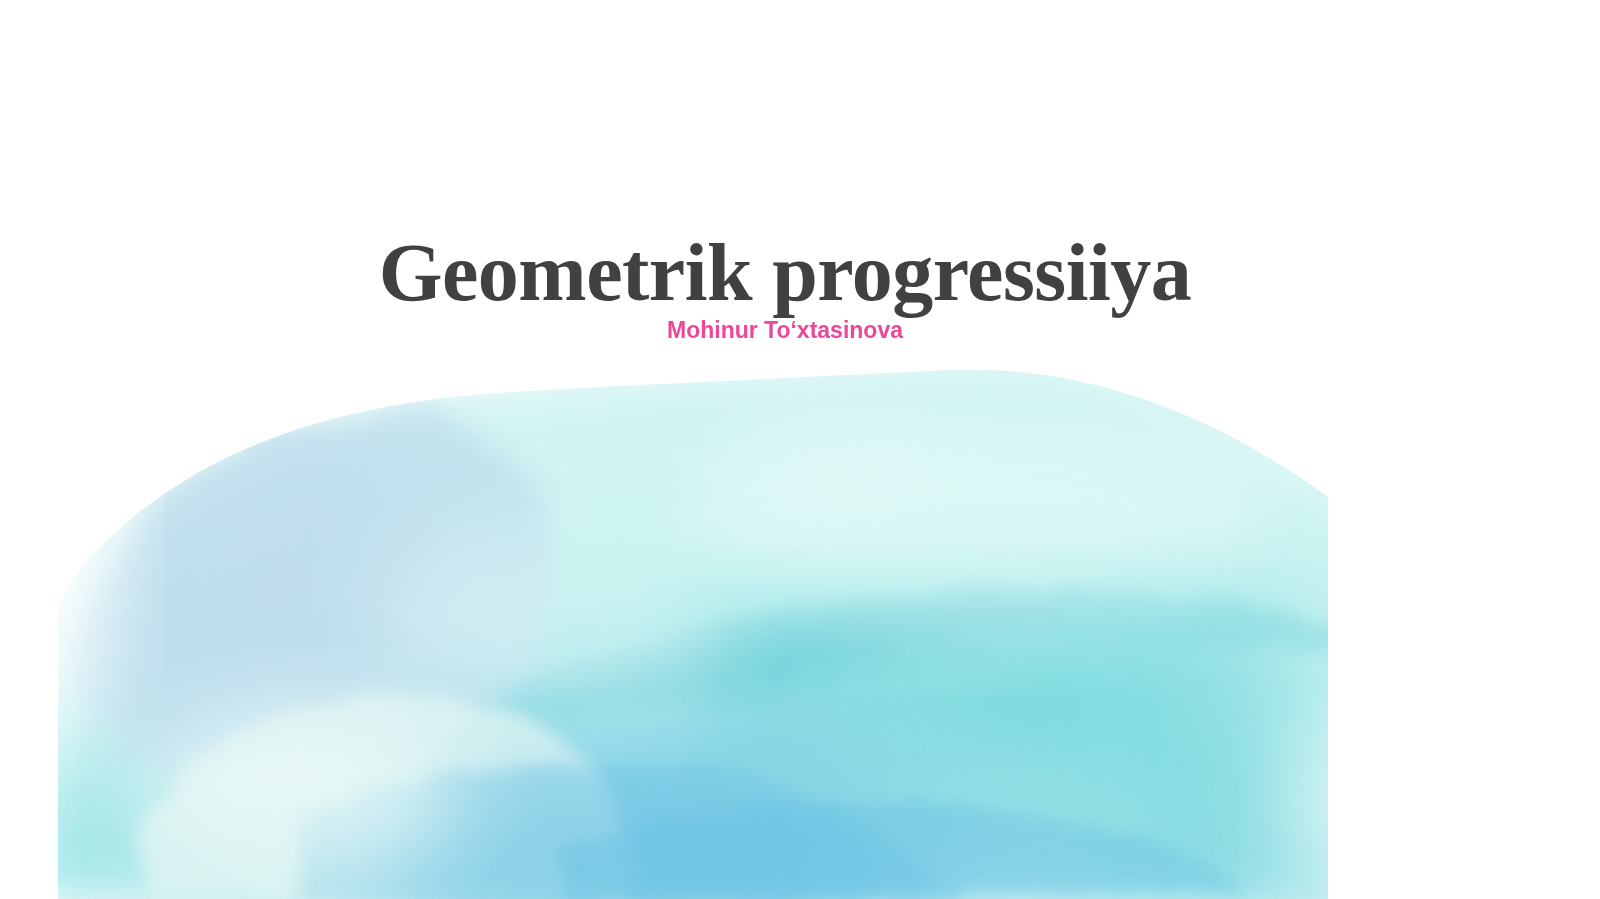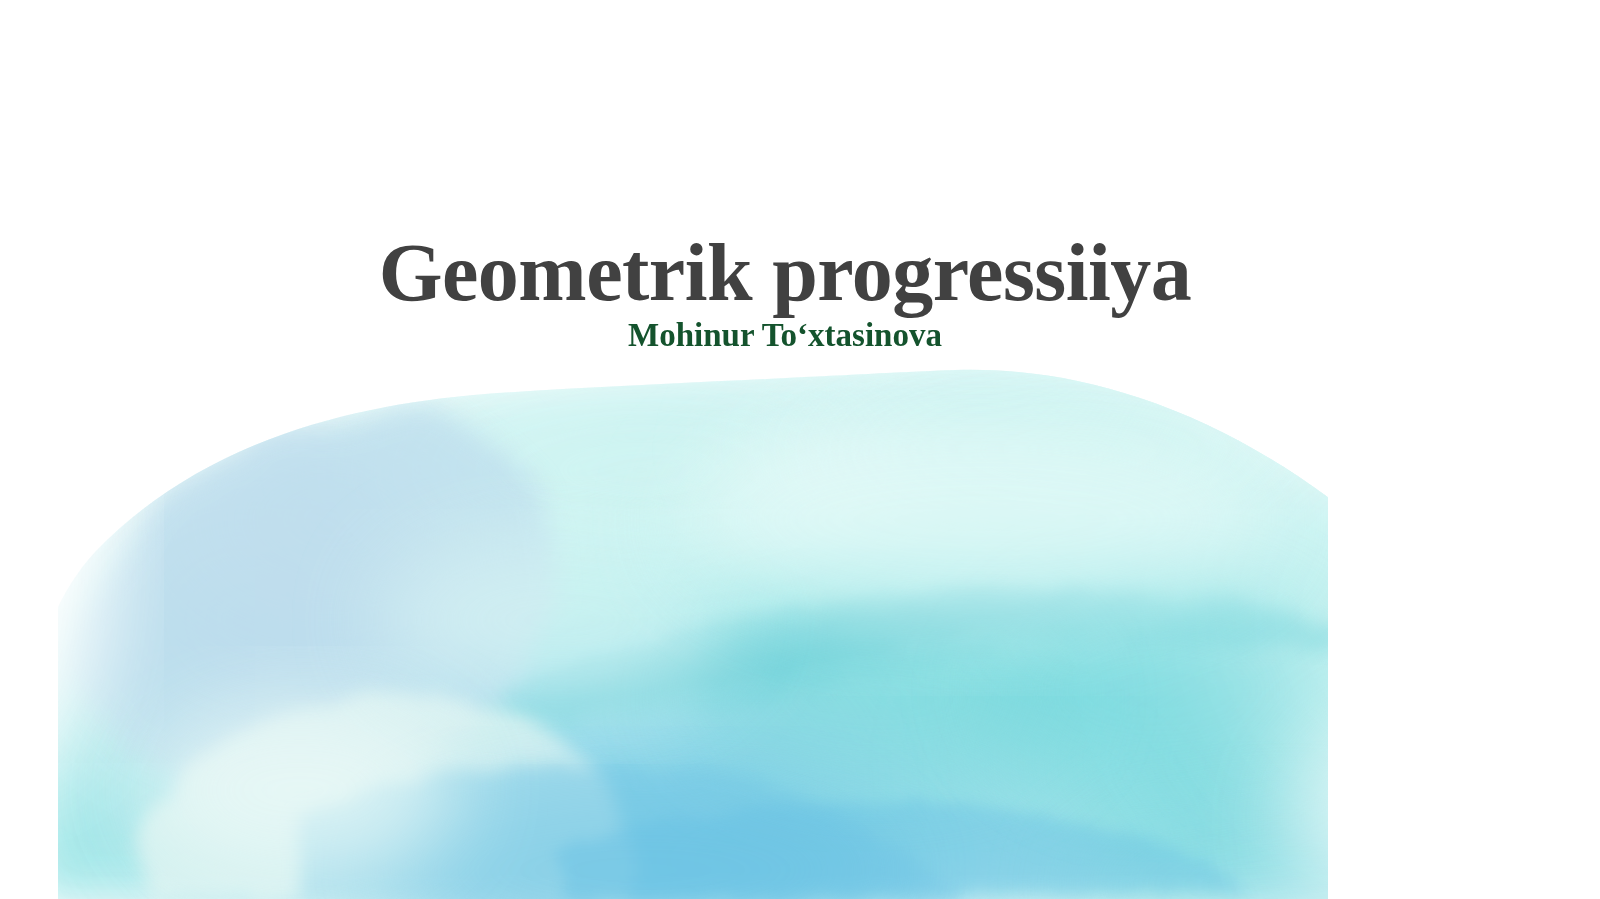--- a/index.html
+++ b/index.html
@@ -53,25 +53,25 @@
     font-weight: bold;
     font-size: 82px;
     line-height: 1.0;
     letter-spacing: -0.5px;
     color: #414141;
     white-space: nowrap;
   }
 
   #slide-subtitle {
     margin: 4px 0 0 0;
-    font-family: Liberation Serif, serif;
+    font-family: Liberation Sans, sans-serif;
     font-weight: bold;
-    font-size: 33px;
+    font-size: 23px;
     line-height: 1.05;
-    color: #14532d;
+    color: #ec4899;
     white-space: nowrap;
   }
 </style>
 </head>
 <body>
 
 <div id="slide">
 
   <div id="watercolor">
     <svg viewBox="0 0 1600 899" preserveAspectRatio="none" xmlns="http://www.w3.org/2000/svg">

